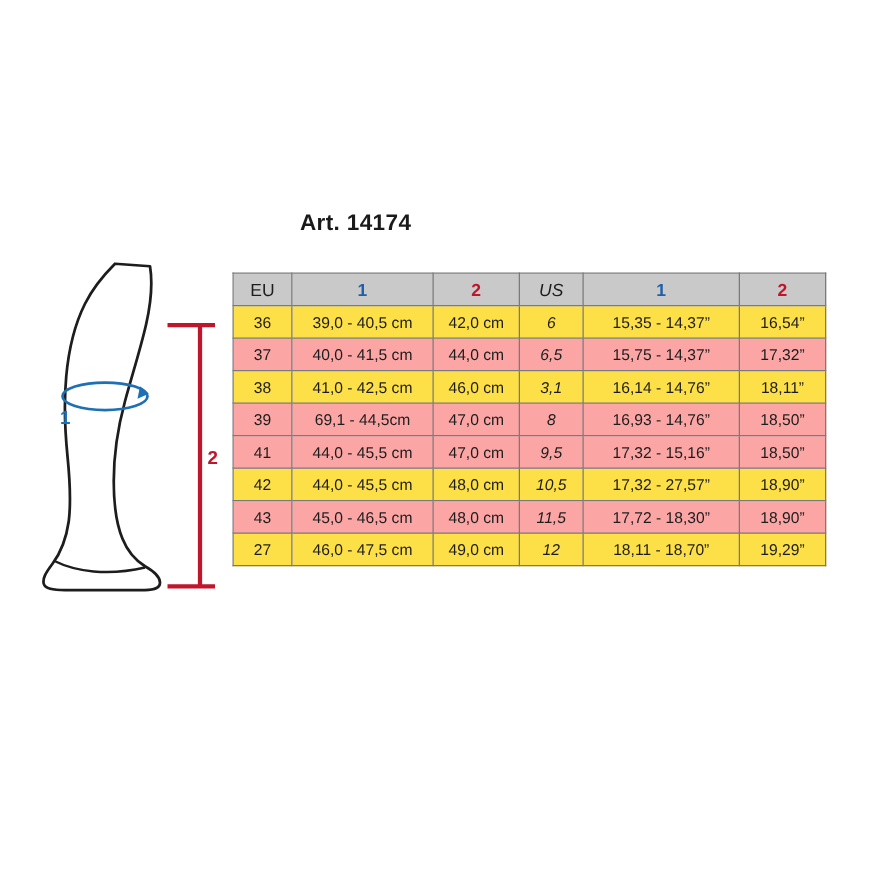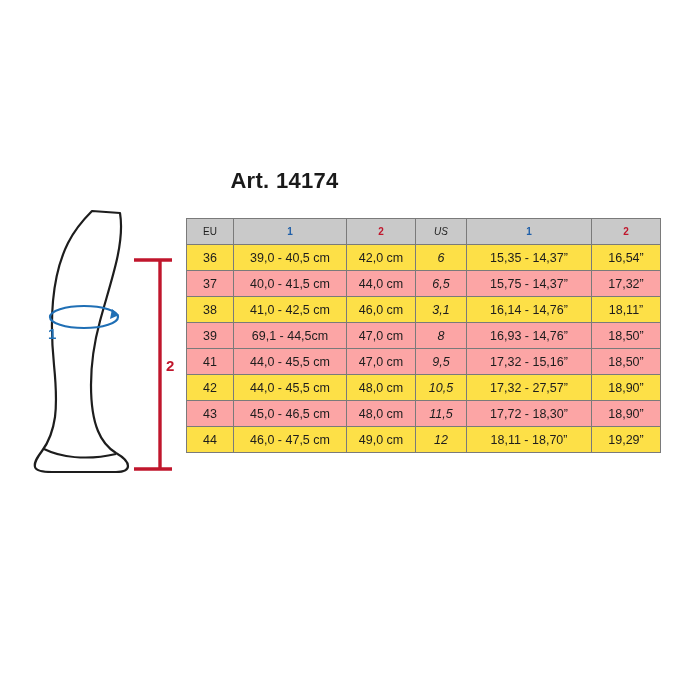--- a/index.html
+++ b/index.html
@@ -16,21 +16,21 @@
     height: 700px;
     background: #ffffff;
     overflow: hidden;
   }
   #title {
     position: absolute;
     top: 168px;
     left: 0;
     width: 569px;
     text-align: center;
-    font-size: 22px;
+    font-size: 18px;
     font-weight: bold;
     color: #1a1a1a;
     letter-spacing: 0.3px;
   }
   #leg-figure {
     position: absolute;
     left: 20px;
     top: 205px;
     width: 170px;
     height: 285px;
@@ -47,21 +47,21 @@
     border: 1px solid #7a7a7a;
     padding: 0;
     height: 25px;
     text-align: center;
     vertical-align: middle;
     font-weight: normal;
     white-space: nowrap;
   }
   #size-table thead th {
     background: #c9c9c9;
-    font-size: 10px;
+    font-size: 14px;
   }
   #size-table thead th.hdr-blue { color: #1f5fa9; font-weight: bold; }
   #size-table thead th.hdr-red  { color: #c0162c; font-weight: bold; }
   #size-table thead th.hdr-dark { color: #1d1d1d; }
   tr.shaded td { background: #fde047; }
   tr.plain td { background: #fca5a5; }
   .col-eu   { width: 46px; }
   .col-c1   { width: 112px; }
   .col-c2   { width: 68px; }
   .col-us   { width: 50px; font-style: italic; }
@@ -169,21 +169,21 @@
         </tr>
         <tr class="plain">
           <td class="col-eu">43</td>
           <td class="col-c1">45,0 - 46,5 cm</td>
           <td class="col-c2">48,0 cm</td>
           <td class="col-us">11,5</td>
           <td class="col-c3">17,72 - 18,30”</td>
           <td class="col-c4">18,90”</td>
         </tr>
         <tr class="shaded">
-          <td class="col-eu">44</td>
+          <td class="col-eu">27</td>
           <td class="col-c1">46,0 - 47,5 cm</td>
           <td class="col-c2">49,0 cm</td>
           <td class="col-us">12</td>
           <td class="col-c3">18,11 - 18,70”</td>
           <td class="col-c4">19,29”</td>
         </tr>
       </tbody>
   </table>
 
 </div>

